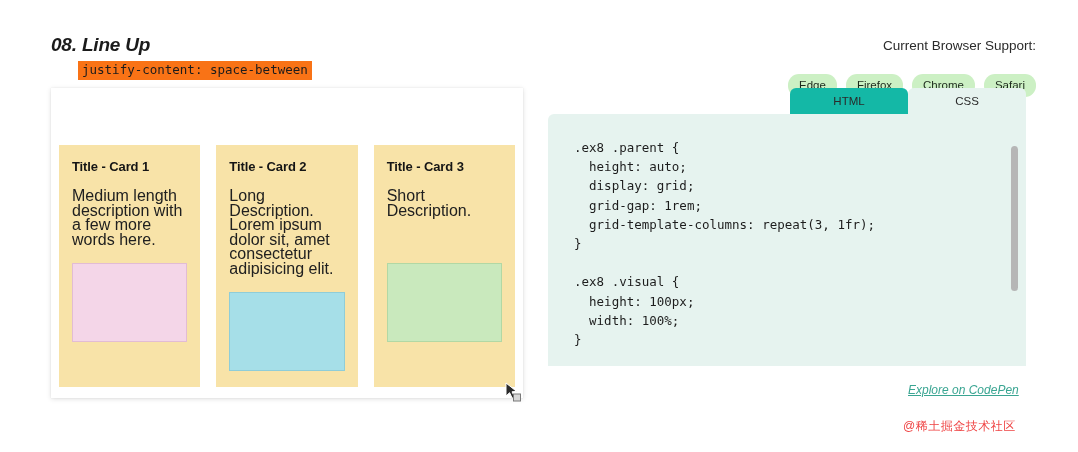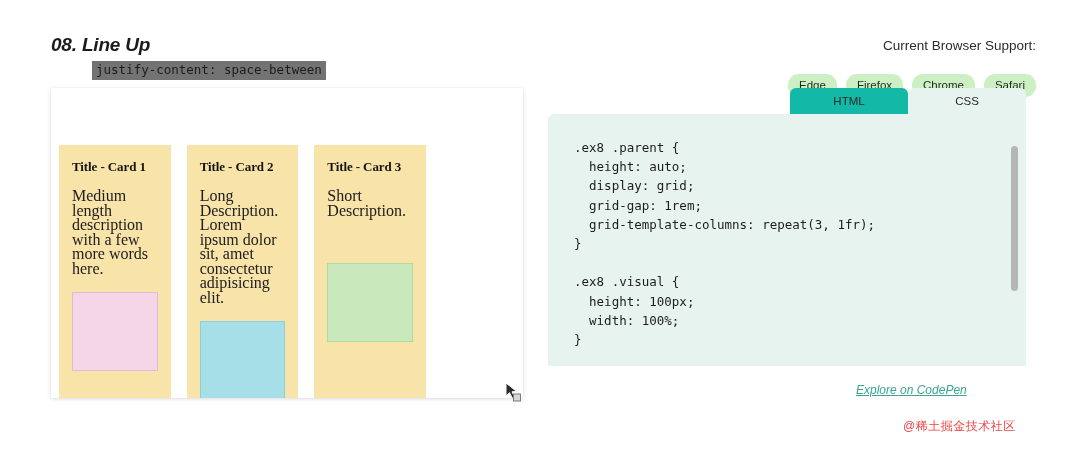--- a/index.html
+++ b/index.html
@@ -33,22 +33,22 @@
     font-weight: bold;
     color: #1b1b1b;
     letter-spacing: -0.2px;
     margin: 0;
     line-height: 22px;
     font-style: italic;
   }
   .code-chip {
     display: inline-block;
     margin-top: 5px;
-    margin-left: 41px;
-    background: #737373;
+    margin-left: 27px;
+    background: #f97316;
     color: #1c1c1c;
     font-family: "DejaVu Sans Mono", monospace;
     font-size: 12.5px;
     line-height: 16px;
     padding: 1px 4px 2px 4px;
     white-space: nowrap;
   }
 
   .support-block {
     position: absolute;
@@ -86,25 +86,24 @@
     width: 472px;
     height: 310px;
     background: #ffffff;
     box-shadow: 0 1px 5px rgba(0,0,0,0.13), 0 0 1px rgba(0,0,0,0.10);
     overflow: hidden;
   }
   .parent-grid {
     position: absolute;
     left: 8px;
     top: 57px;
-    width: 367px;
+    width: 456px;
     display: grid;
     grid-template-columns: repeat(3, 1fr);
     grid-gap: 16px;
-    font-family: Liberation Serif, serif;
   }
   .card {
     background: #f8e3a8;
     padding: 14px 13px 16px 13px;
     box-sizing: border-box;
   }
   .card-title {
     font-size: 13px;
     font-weight: bold;
     color: #151515;
@@ -199,21 +198,21 @@
     right: 8px;
     top: 32px;
     width: 7px;
     height: 145px;
     background: #b6b6b6;
     border-radius: 4px;
   }
 
   .codepen-link {
     position: absolute;
-    left: 856px;
+    left: 908px;
     top: 383px;
     font-size: 12px;
     font-style: italic;
     color: #3aa592;
     text-decoration: underline;
     white-space: nowrap;
     cursor: pointer;
   }
 
   .watermark {

